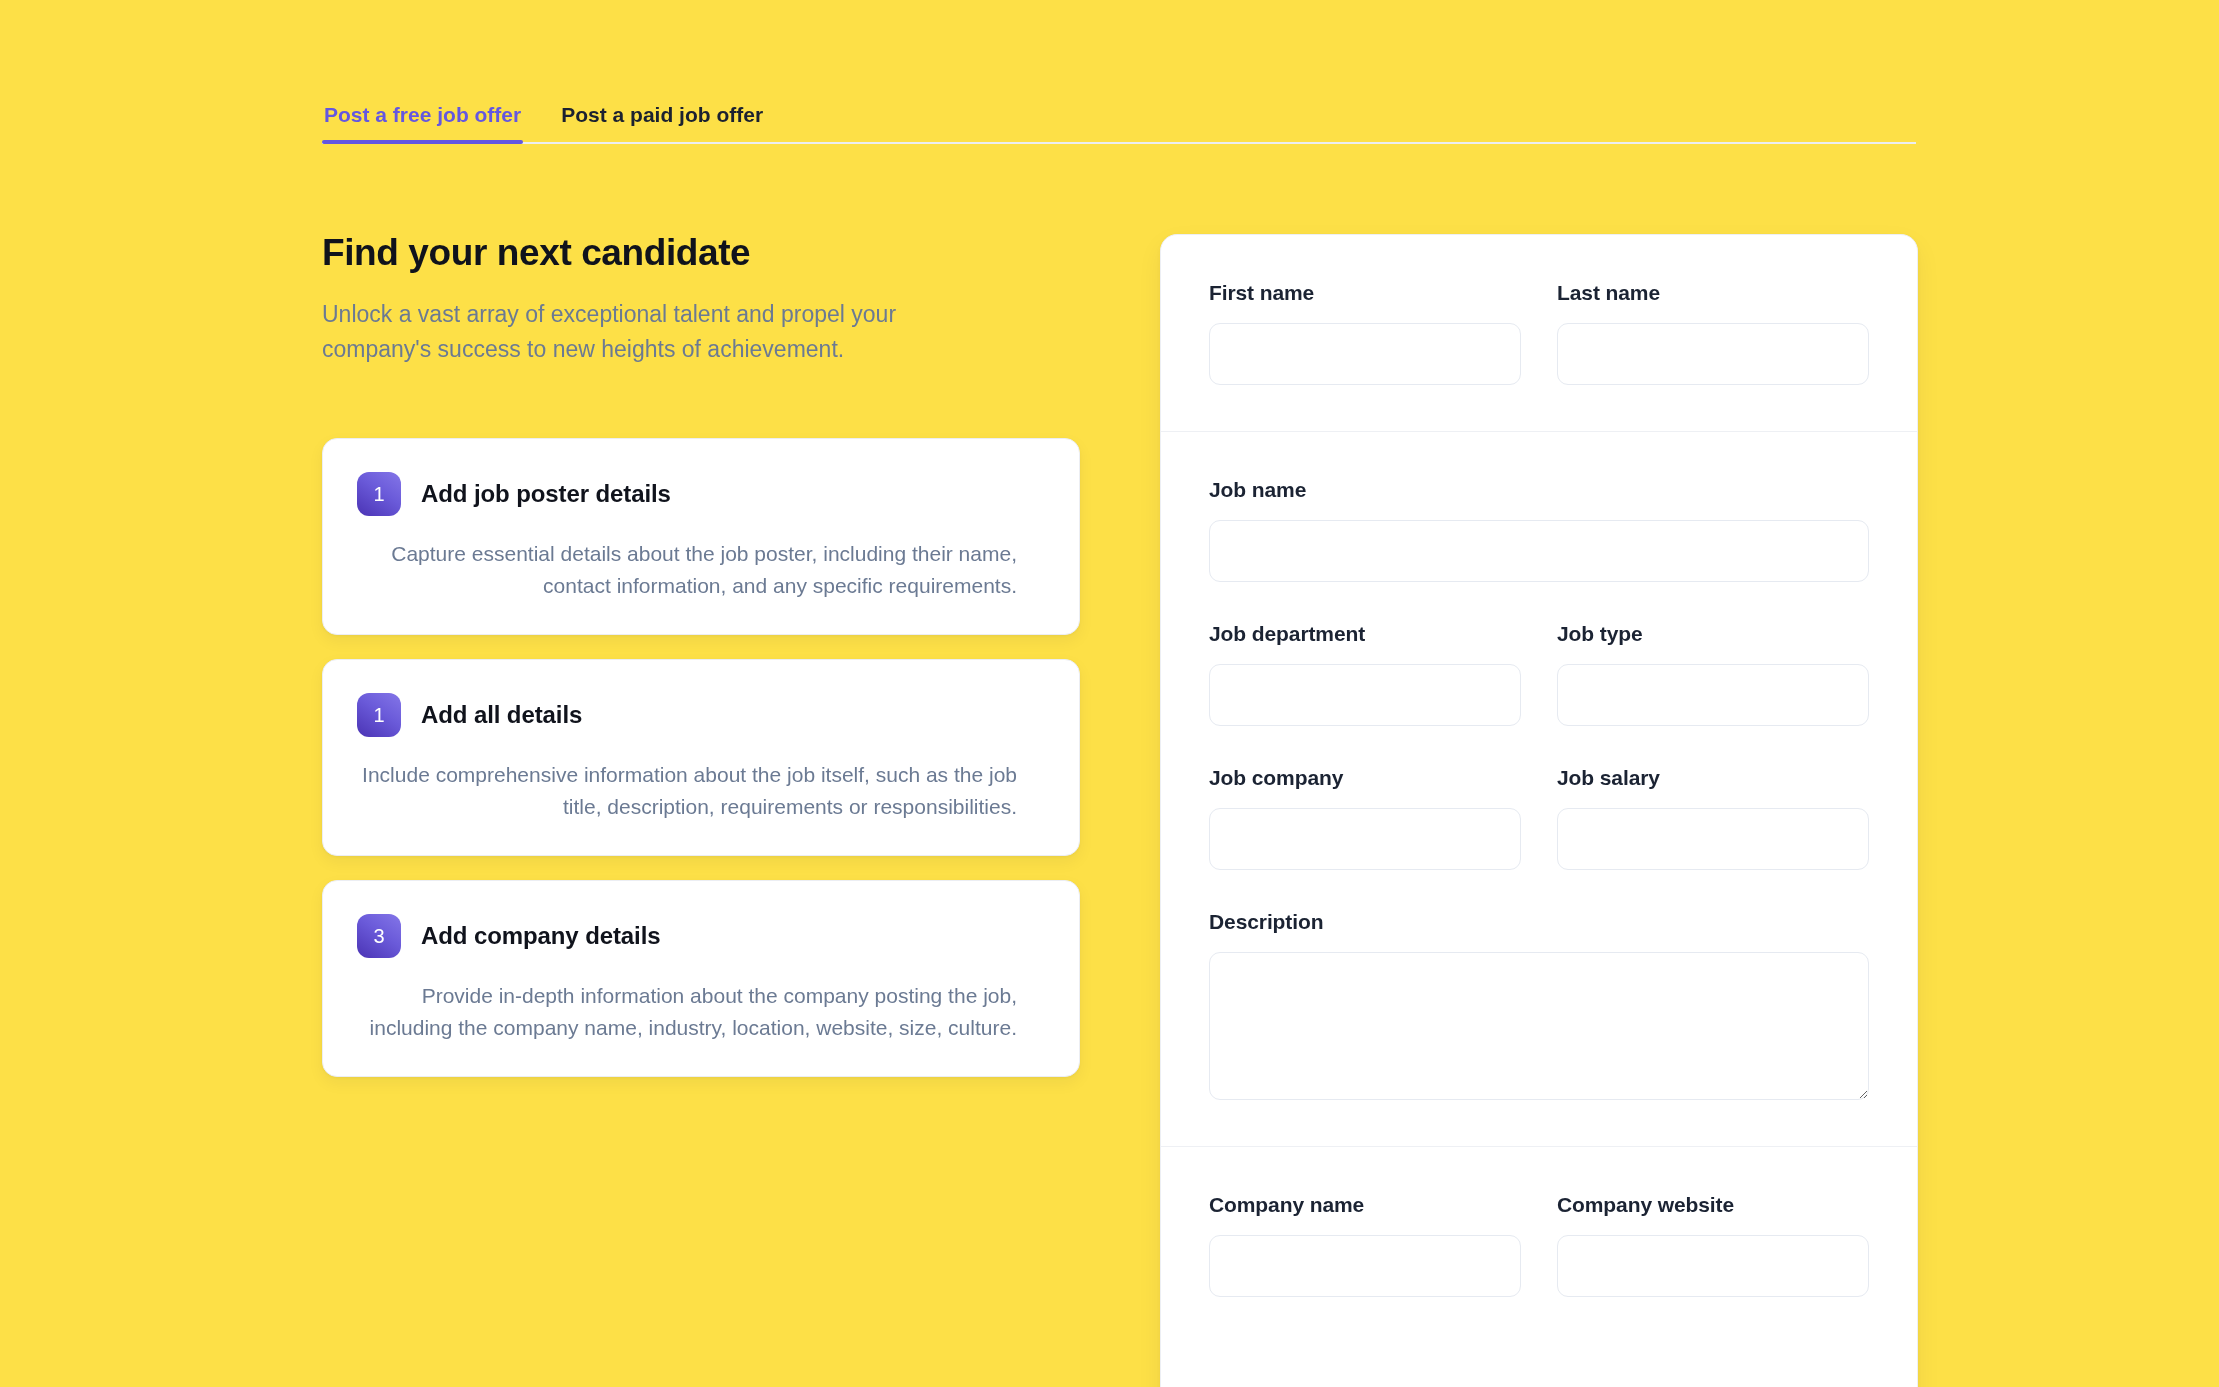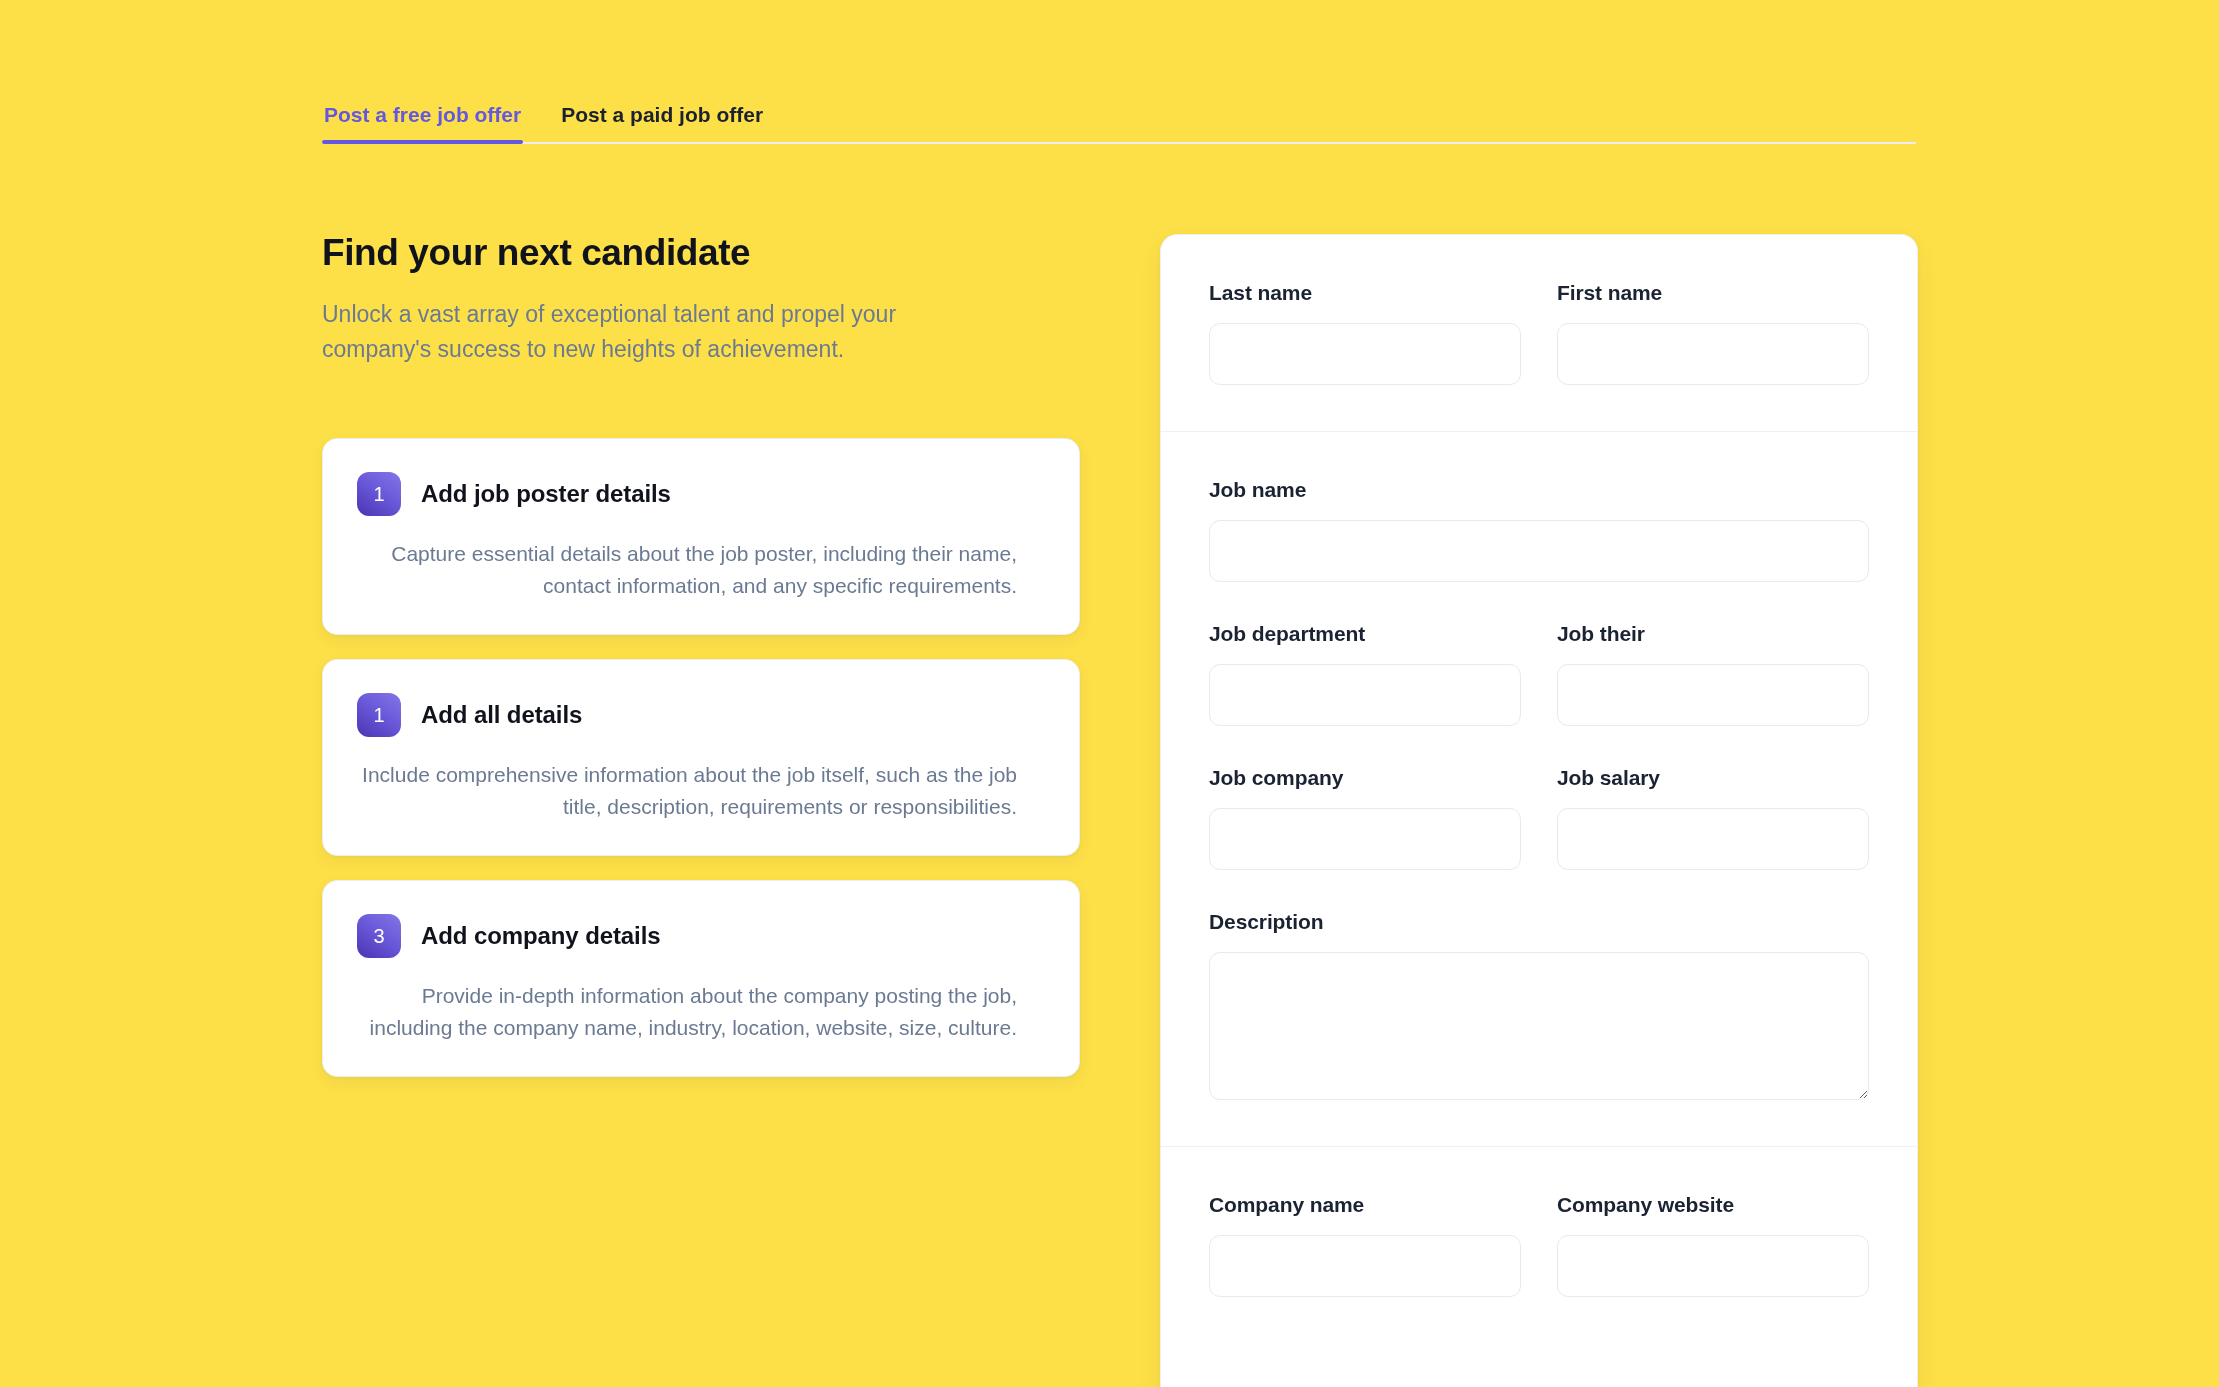--- a/index.html
+++ b/index.html
@@ -231,43 +231,43 @@
       </div>
 
     </div>
   </div>
 
   <div class="form-panel">
 
     <div class="form-section">
       <div class="field-row">
         <div class="field">
+          <label class="field-label">First name</label>
+          <input class="text-input" type="text" value="" style="">
+        </div>
+        <div class="field">
           <label class="field-label">Last name</label>
-          <input class="text-input" type="text" value="" style="">
-        </div>
-        <div class="field">
-          <label class="field-label">First name</label>
           <input class="text-input" type="text" value="" style="">
         </div>
       </div>
     </div>
 
     <div class="form-section">
       <div class="field-block">
         <label class="field-label">Job name</label>
         <input class="text-input" type="text" value="" style="">
       </div>
 
       <div class="field-row stack-gap">
         <div class="field">
           <label class="field-label">Job department</label>
           <input class="text-input" type="text" value="" style="">
         </div>
         <div class="field">
-          <label class="field-label">Job their</label>
+          <label class="field-label">Job type</label>
           <input class="text-input" type="text" value="" style="">
         </div>
       </div>
 
       <div class="field-row stack-gap">
         <div class="field">
           <label class="field-label">Job company</label>
           <input class="text-input" type="text" value="" style="">
         </div>
         <div class="field">

